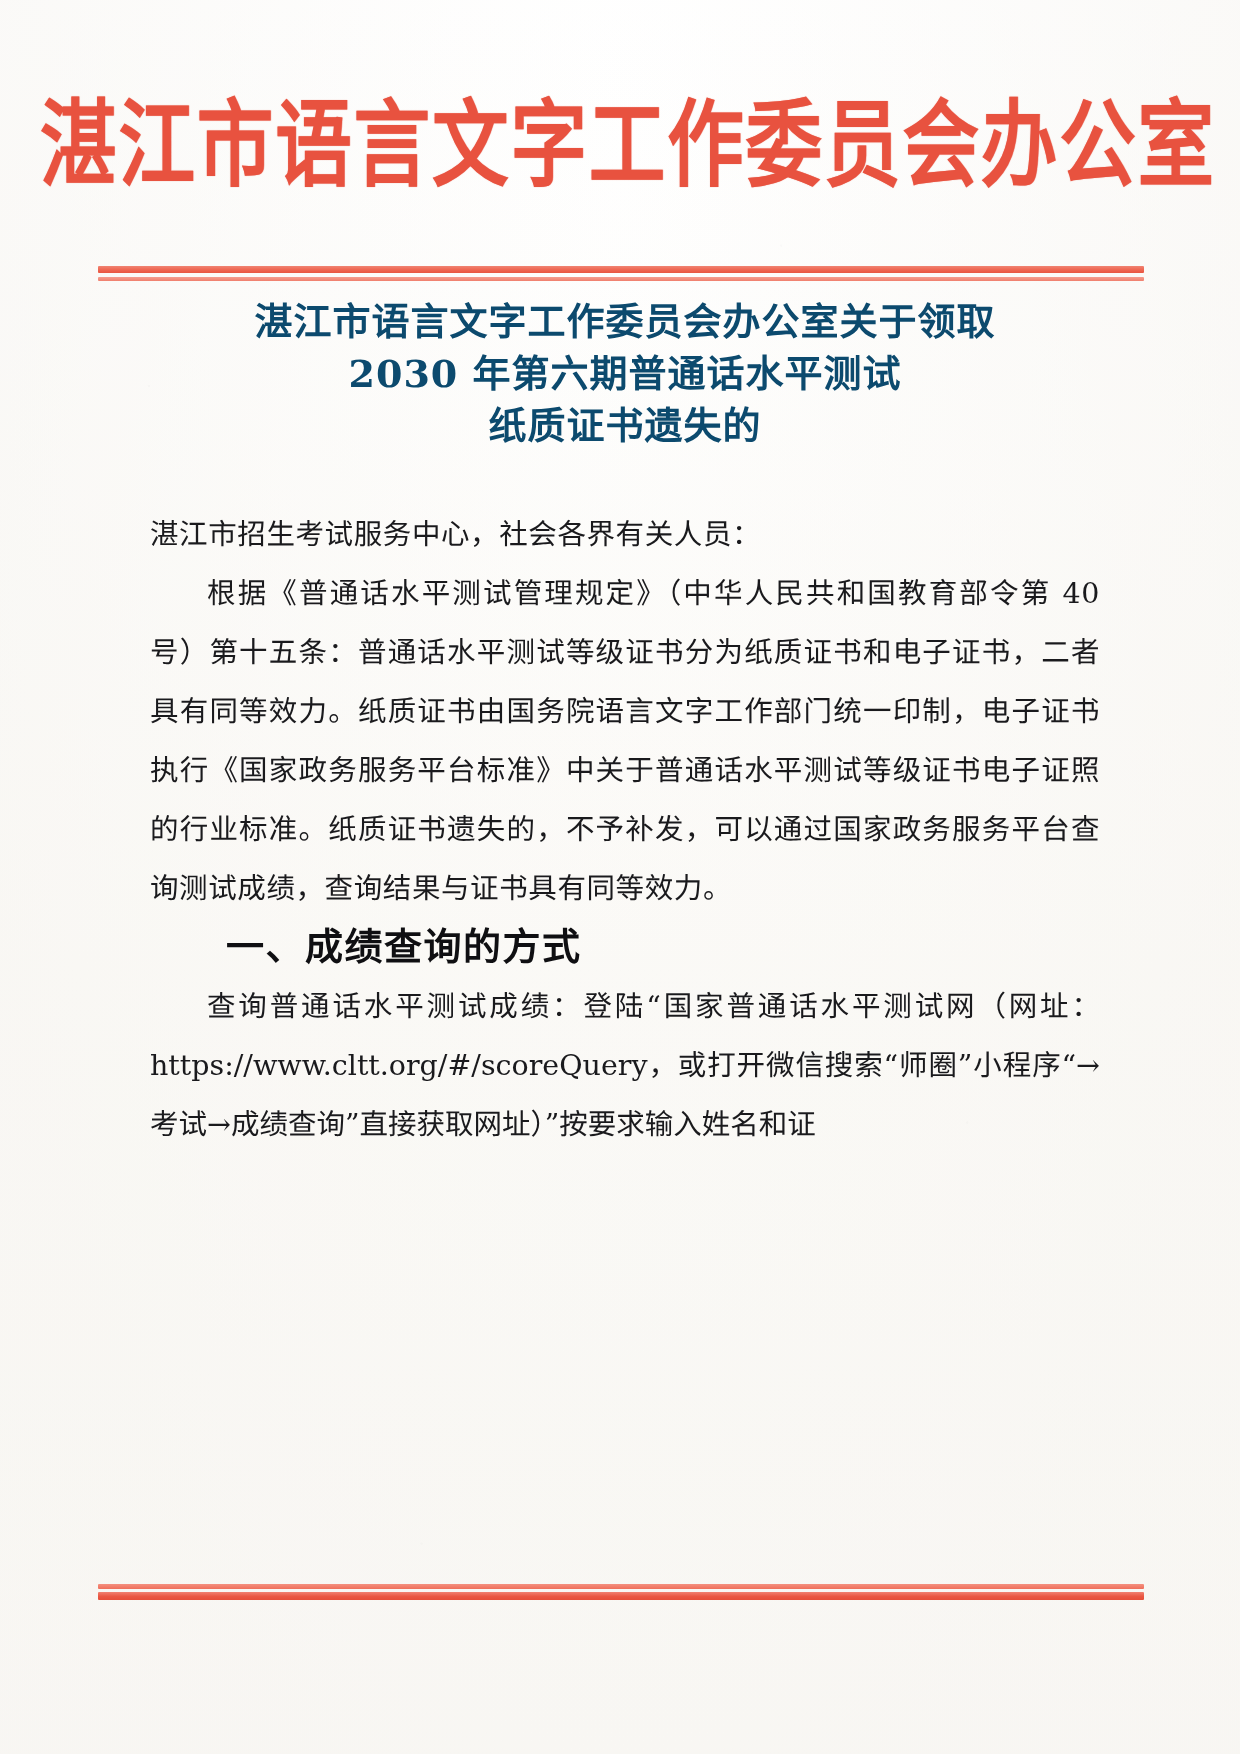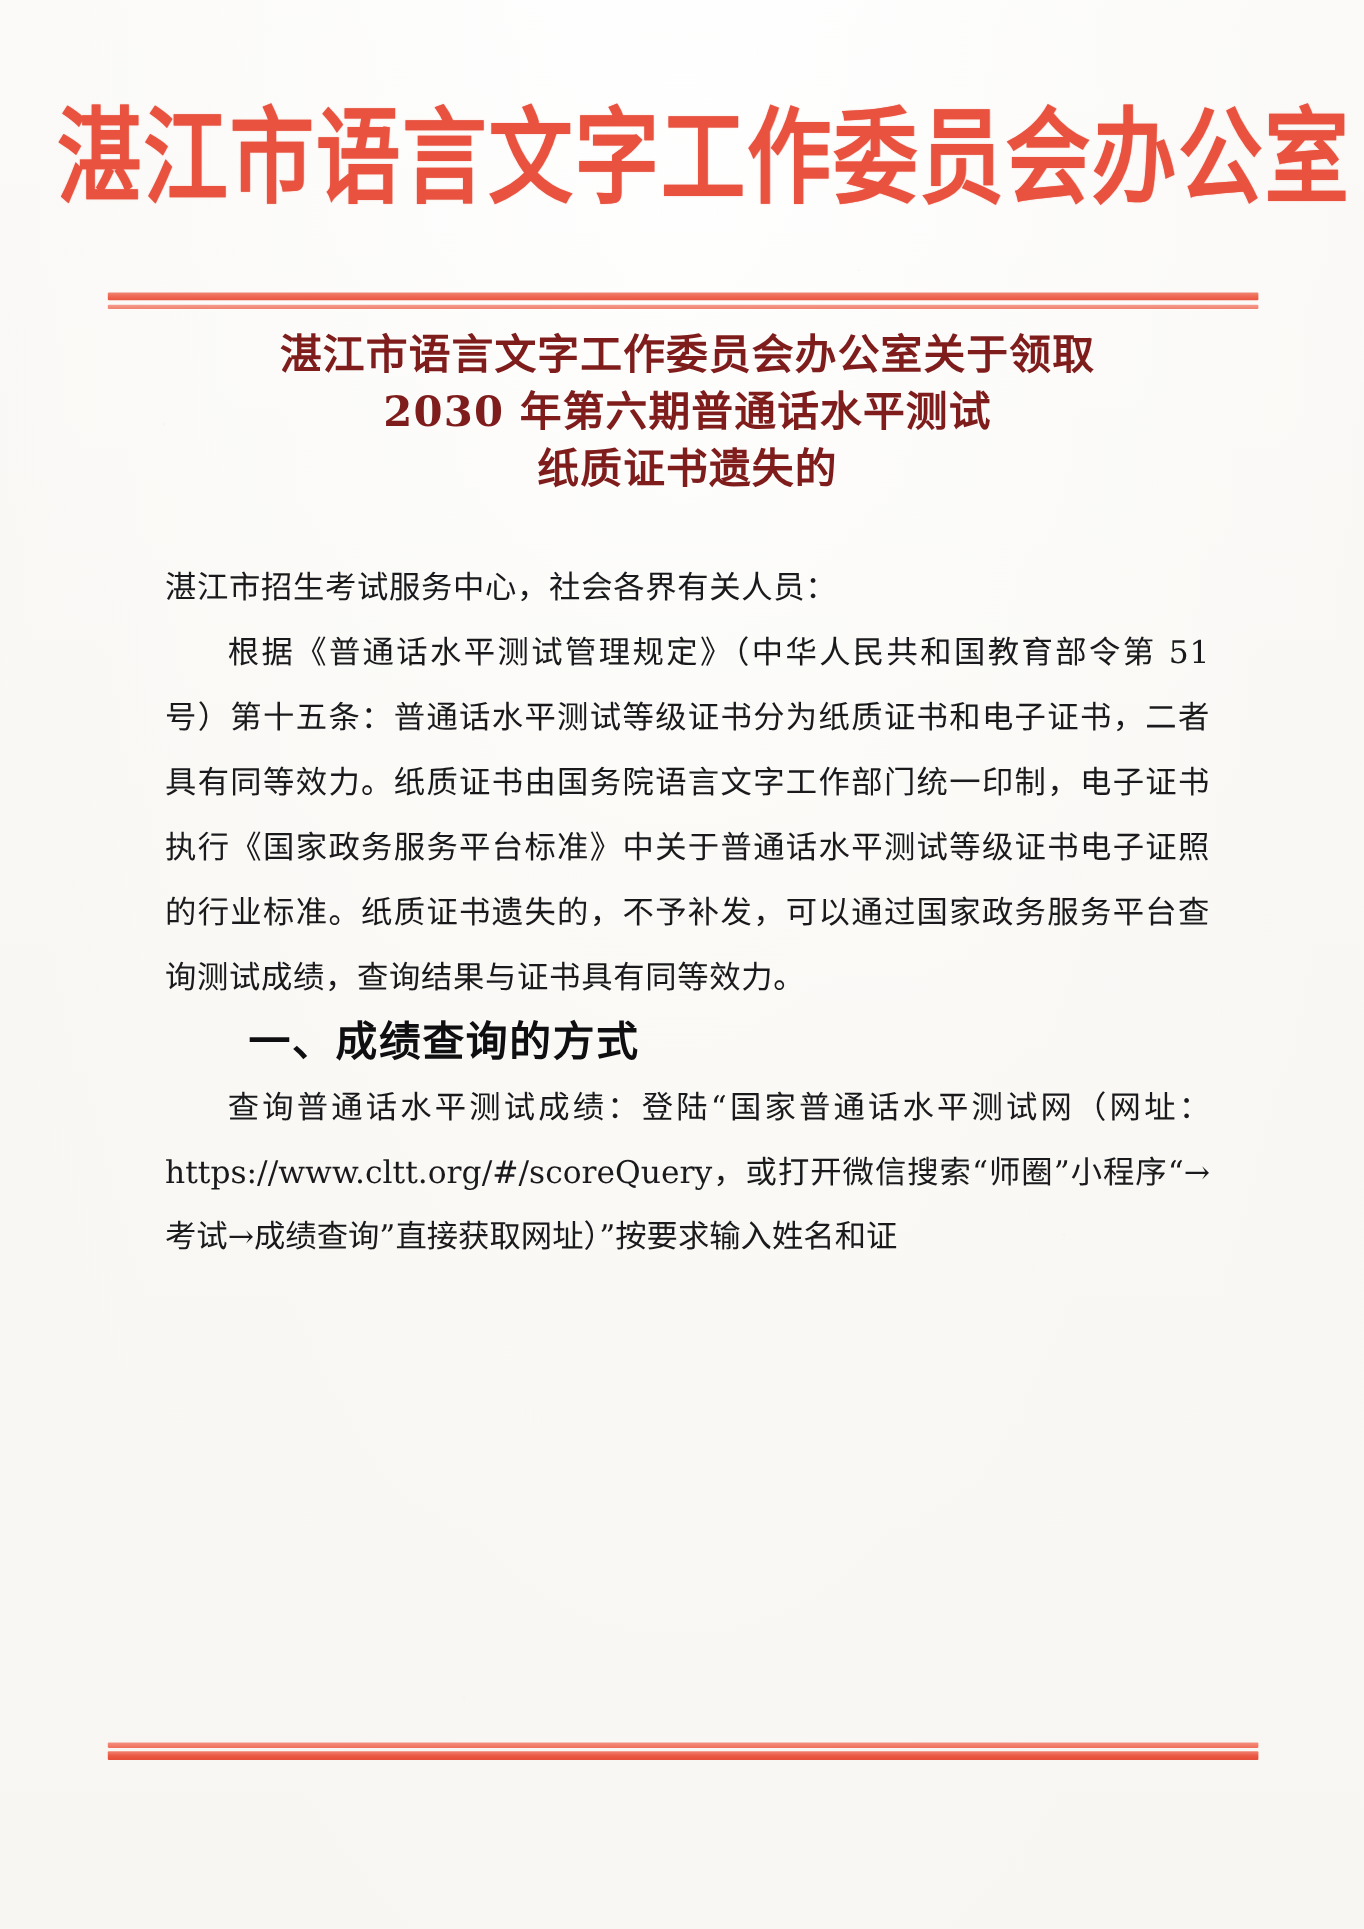--- a/index.html
+++ b/index.html
@@ -37,21 +37,21 @@
     width: 100%;
     height: 100%;
   }
 
   
   .letterhead {
     position: absolute;
     left: 16px;
     right: 0;
     top: 104px;
-    text-align: right;
+    text-align: center;
   }
 
   .letterhead-title {
     display: inline-block;
     color: #e8523f;
     font-family: "DejaVu Serif", "Liberation Serif", serif;
     font-weight: 700;
     font-size: 78px;
     line-height: 1.06;
     letter-spacing: 2px;
@@ -109,21 +109,21 @@
     border-radius: 1px;
   }
 
   
   .doc-title {
     position: absolute;
     left: 150px;
     right: 140px;
     top: 296px;
     text-align: center;
-    color: #7f1d1d;
+    color: #0c4a6e;
     font-family: "DejaVu Serif", "Liberation Serif", serif;
     font-weight: 700;
     font-size: 38px;
     line-height: 52px;
     letter-spacing: 1px;
   }
   .doc-title .tline {
     display: block;
     white-space: nowrap;
   }
@@ -202,21 +202,21 @@
 
     <div class="doc-title">
       <span class="tline">湛江市语言文字工作委员会办公室关于领取</span>
       <span class="tline">2030 年第六期普通话水平测试</span>
       <span class="tline">纸质证书遗失的</span>
     </div>
 
     <div class="body">
       <p class="salutation">湛江市招生考试服务中心，社会各界有关人员：</p>
 
-      <p class="indent">根据《普通话水平测试管理规定》（中华人民共和国教育部令第 51 号）第十五条：普通话水平测试等级证书分为纸质证书和电子证书，二者具有同等效力。纸质证书由国务院语言文字工作部门统一印制，电子证书执行《国家政务服务平台标准》中关于普通话水平测试等级证书电子证照的行业标准。纸质证书遗失的，不予补发，可以通过国家政务服务平台查询测试成绩，查询结果与证书具有同等效力。</p>
+      <p class="indent">根据《普通话水平测试管理规定》（中华人民共和国教育部令第 40 号）第十五条：普通话水平测试等级证书分为纸质证书和电子证书，二者具有同等效力。纸质证书由国务院语言文字工作部门统一印制，电子证书执行《国家政务服务平台标准》中关于普通话水平测试等级证书电子证照的行业标准。纸质证书遗失的，不予补发，可以通过国家政务服务平台查询测试成绩，查询结果与证书具有同等效力。</p>
 
 
       <p class="section-heading">一、成绩查询的方式</p>
 
       <p class="indent url">查询普通话水平测试成绩：登陆“国家普通话水平测试网（网址：https://www.cltt.org/#/scoreQuery，或打开微信搜索“师圈”小程序“→考试→成绩查询”直接获取网址）”按要求输入姓名和证</p>
     </div>
 
     <div class="rule-bottom">
       <div class="bar-thin"></div>
       <div class="bar-thick"></div>

